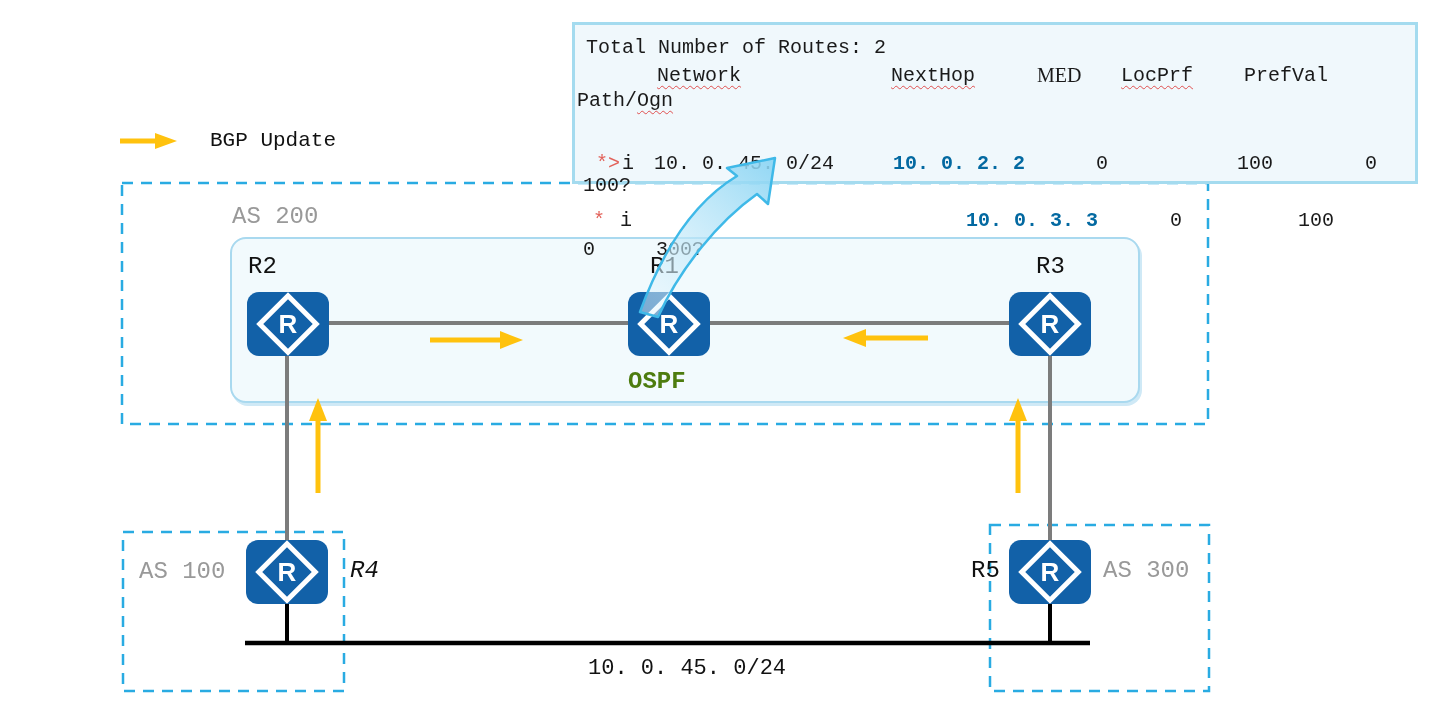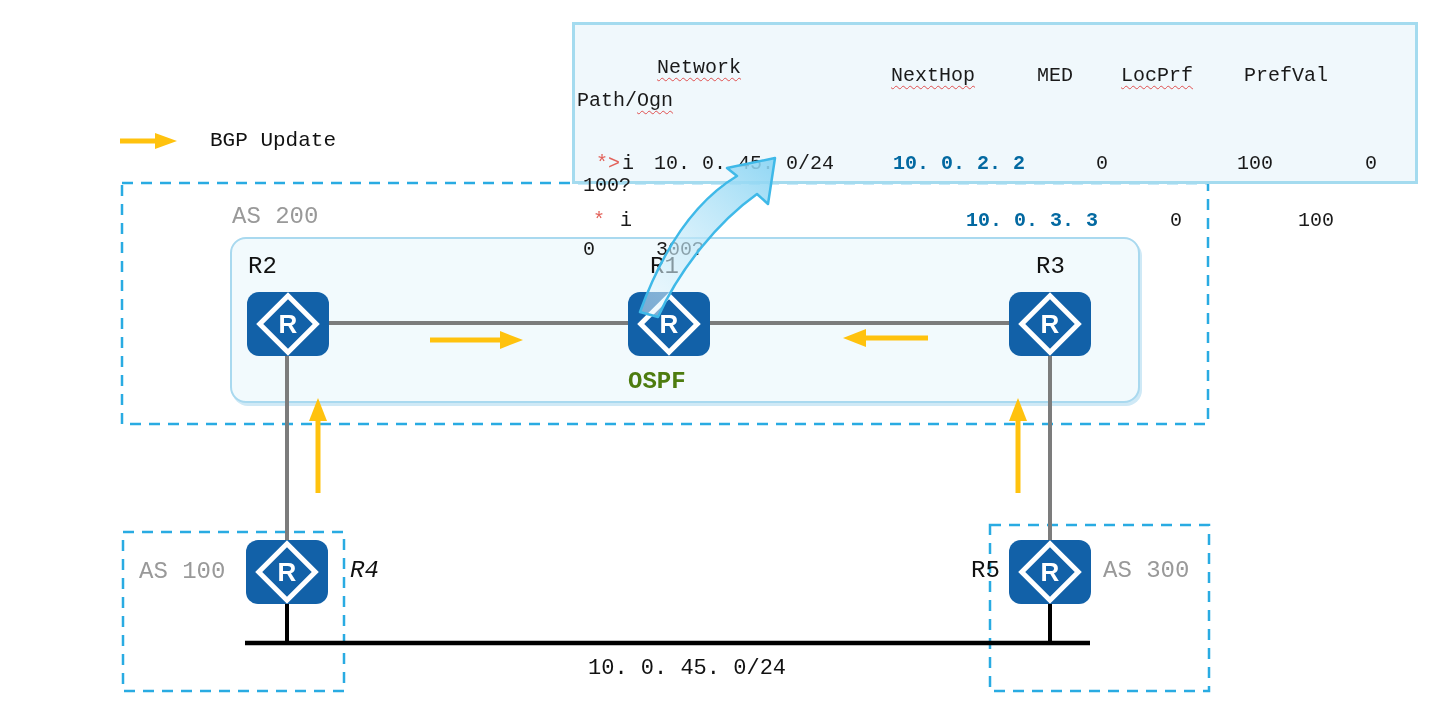--- a/index.html
+++ b/index.html
@@ -111,23 +111,24 @@
   <div class="lbl rtr-lbl" style="left:650px; top:253px;">R1</div>
   <div class="lbl rtr-lbl" style="left:248px; top:253px;text-align:right;">R2</div>
   <div class="lbl rtr-lbl" style="left:1036px; top:253px;">R3</div>
   <div class="lbl rtr-lbl" style="left:350px; top:557px;font-style:italic;">R4</div>
   <div class="lbl rtr-lbl" style="left:971px; top:557px;">R5</div>
   <div class="lbl ospf-lbl" style="left:628px; top:368px;">OSPF</div>
   <div class="lbl lan-lbl" style="left:588px; top:656px;">10. 0. 45. 0/24</div>
 
   <div class="rt-box"></div>
 
-  <span class="t sq" style="left:657px; top:56px;">Network</span>
+  <span class="t" style="left:586px; top:36px;">Total Number of Routes: 2</span>
+  <span class="t sq" style="left:657px; top:64px;">Network</span>
   <span class="t sq" style="left:891px; top:64px;">NextHop</span>
-  <span class="t" style="left:1037px; top:64px;">MED</span>
+  <span class="t" style="left:1037px; top:64px;font-family:Liberation Serif, serif;">MED</span>
   <span class="t sq" style="left:1121px; top:64px;">LocPrf</span>
   <span class="t" style="left:1244px; top:64px;">PrefVal</span>
   <span class="t" style="left:577px; top:89px;"><span>Path/</span><span class="sq">Ogn</span></span>
 
   <span class="t flag" style="left:596px; top:152px;">*&gt;</span>
   <span class="t" style="left:622px; top:152px;">i</span>
   <span class="t" style="left:654px; top:152px;">10. 0. 45. 0/24</span>
   <span class="t red" style="left:893px; top:152px;">10. 0. 2. 2</span>
   <span class="t" style="left:1096px; top:152px;">0</span>
   <span class="t" style="left:1237px; top:152px;">100</span>

